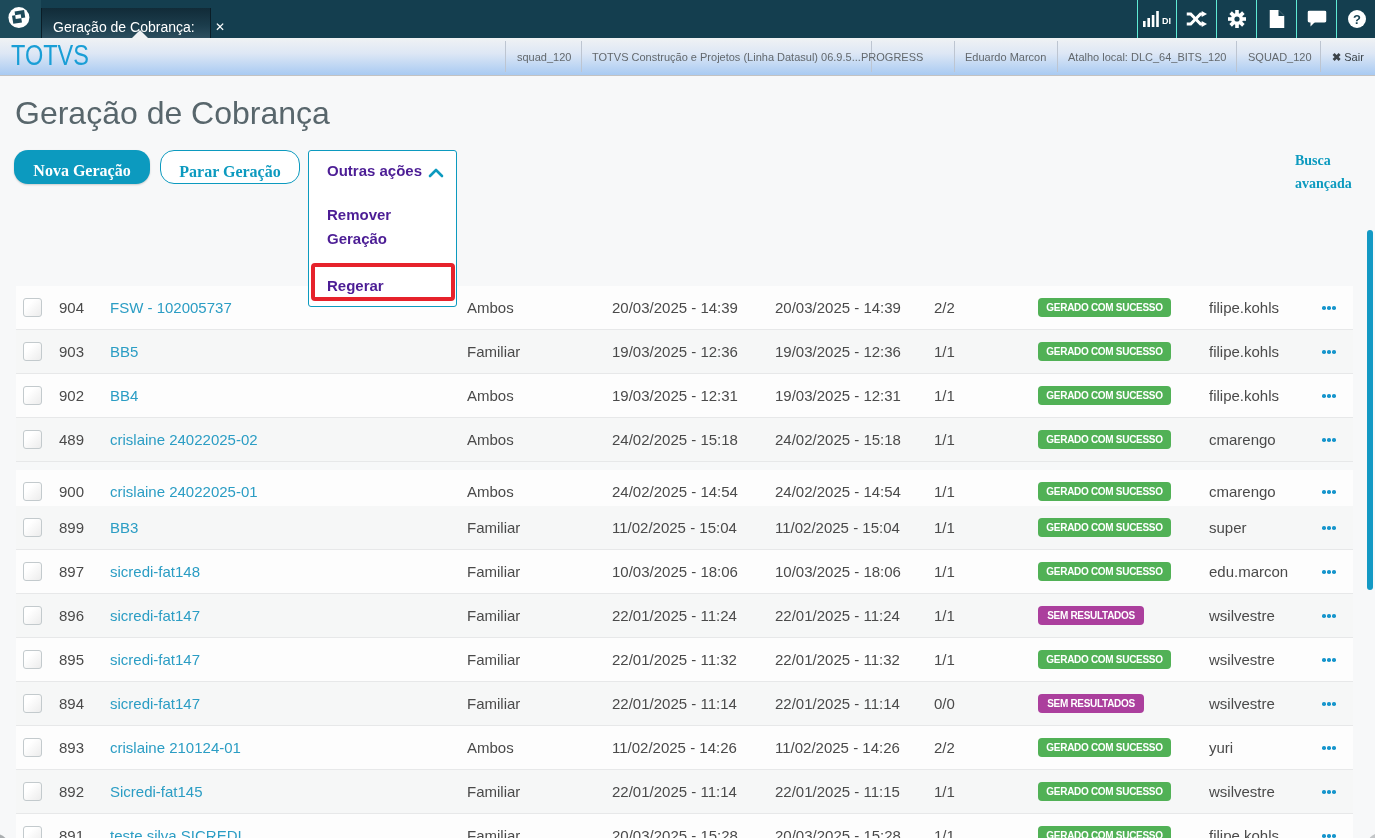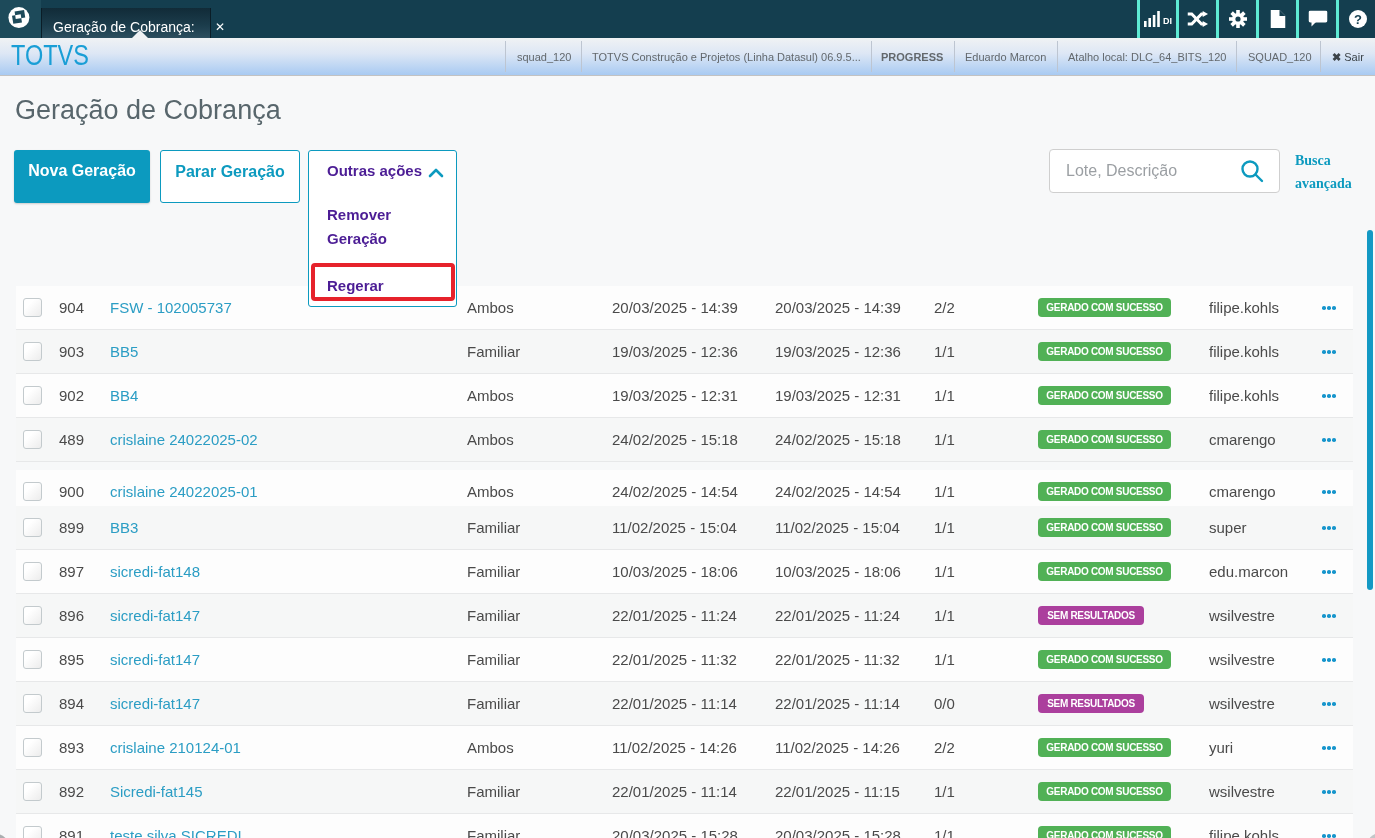--- a/index.html
+++ b/index.html
@@ -8,34 +8,34 @@
 
 
 #topbar { position:absolute; left:0; top:0; width:1375px; height:38px; background:#143e4f; }
 #logocell { position:absolute; left:0; top:0; width:41px; height:38px; background:#1d4a5a; }
 #tab { position:absolute; left:41px; top:0; width:170px; height:38px;
   background:linear-gradient(180deg,#112b38 0%,#1b3c4b 45%,#2a4c5c 75%,#436476 100%);
   border-left:1px solid #0a1d27; border-right:1px solid #0a1d27;margin-top:8px; }
 #tabtxt { position:absolute; left:11px; top:11px; font-size:14px; color:#fff; white-space:nowrap; width:160px; overflow:hidden; }
 #tabx { position:absolute; left:173px; top:12px; font-size:12px; color:#fff; }
 #notch { position:absolute; left:132px; top:30px; width:0; height:0; border-left:8px solid transparent; border-right:8px solid transparent; border-bottom:8px solid #f0f2f4; }
-.icell { position:absolute; top:0; width:40px; height:38px; border-left:3px solid #5eead4; color:#fff; }
+.icell { position:absolute; top:0; width:40px; height:38px; border-left:1px solid #5eead4; color:#fff; }
 .icell svg { position:absolute; left:50%; top:50%; transform:translate(-50%,-50%); }
 
 
 #bar2 { position:absolute; left:0; top:38px; width:1375px; height:38px;
   background:linear-gradient(180deg,#f0f2f4 0%,#dde7f5 42%,#a8caf2 100%);
   border-bottom:1px solid #c2c2c2; }
 #totvs { position:absolute; left:11px; top:1px; font-size:29px; letter-spacing:0px; color:#199ed6; transform:scaleX(0.81); transform-origin:left top; }
 .b2t { position:absolute; top:13px; font-size:11px; color:#63686c; white-space:nowrap; }
 .b2d { position:absolute; top:3px; width:1px; height:31px; background:#bdc5d1; }
 
 
-#h1 { position:absolute; left:15px; top:95px; font-size:27px; font-weight:normal; color:#58666c; }
-.btn { position:absolute; top:150px; height:53px; border-radius:3px; font-size:16px; font-weight:bold; text-align:center; line-height:41px; }
+#h1 { position:absolute; left:15px; top:95px; font-size:32px; font-weight:normal; color:#58666c; }
+.btn { position:absolute; top:150px; height:34px; border-radius:14px; font-size:16px; font-weight:bold; text-align:center; line-height:41px;font-family:Liberation Serif, serif; }
 #btn1 { left:14px; width:136px; background:#0c9abf; color:#fff; box-shadow:0 1px 2px rgba(0,0,0,0.18); }
 #btn2 { left:160px; width:140px; background:#fff; border:1px solid #0c9abf; color:#0c9abf; }
 #panel { position:absolute; left:308px; top:150px; width:149px; height:157px; background:#fff; border:1px solid #0c9abf; border-radius:3px; z-index:30; }
 .ptxt { position:absolute; left:18px; font-size:15px; font-weight:bold; color:#4c1d95; white-space:nowrap; }
 #redbox { position:absolute; left:311px; top:263px; width:144px; height:38px; border:4px solid #e6222b; border-radius:4px; z-index:40; }
 #search { position:absolute; left:1049px; top:149px; width:231px; height:44px; background:#fff; border:1px solid #cfcfcf; border-radius:4px; }
 #searchph { position:absolute; left:16px; top:12px; font-size:16px; color:#9b9fa3; }
 #busca { position:absolute; left:1295px; top:149px; font-size:14px; font-weight:bold; color:#0c9abf; line-height:23px;font-family:Liberation Serif, serif; }
 
 
@@ -130,42 +130,35 @@
     </div>
   </div>
 
   <div id="bar2">
     <div id="totvs">TOTVS</div>
     <div class="b2d" style="left:505px;"></div>
     <div class="b2t" style="left:517px;">squad_120</div>
     <div class="b2d" style="left:581px;"></div>
     <div class="b2t" style="left:592px;">TOTVS Construção e Projetos (Linha Datasul) 06.9.5...</div>
     <div class="b2d" style="left:871px;"></div>
-    <div class="b2t" style="left:881px;font-weight:bold;">PROGRESS</div>
+    <div class="b2t" style="left:861px;">PROGRESS</div>
     <div class="b2d" style="left:954px;"></div>
     <div class="b2t" style="left:965px;">Eduardo Marcon</div>
     <div class="b2d" style="left:1057px;"></div>
     <div class="b2t" style="left:1068px;">Atalho local: DLC_64_BITS_120</div>
     <div class="b2d" style="left:1236px;"></div>
     <div class="b2t" style="left:1248px;">SQUAD_120</div>
     <div class="b2d" style="left:1320px;"></div>
     <div class="b2t" style="left:1332px;color:#3c4348;"><b>✖</b> Sair</div>
   </div>
 
   <h1 id="h1">Geração de Cobrança</h1>
   <div id="btn1" class="btn">Nova Geração</div>
   <div id="btn2" class="btn">Parar Geração</div>
 
-  <div id="search">
-      <div id="searchph">Lote, Descrição</div>
-    <svg width="26" height="26" viewBox="0 0 26 26" style="position:absolute;left:190px;top:9px;">
-      <circle cx="10" cy="10" r="7.5" fill="none" stroke="#0c9abf" stroke-width="2.4"></circle>
-      <line x1="15.5" y1="15.5" x2="22" y2="22" stroke="#0c9abf" stroke-width="2.4" stroke-linecap="round"></line>
-    </svg>
-  </div>
   <div id="busca">Busca<br>avançada</div>
 
   <div id="tbl">
       <div class="row odd" style="top:44px;">
         <div class="cb"></div>
         <div class="c-lote">904</div>
         <div class="c-desc" style="">FSW - 102005737</div>
         <div class="c-tipo">Ambos</div>
         <div class="c-ini">20/03/2025 - 14:39</div>
         <div class="c-fim">20/03/2025 - 14:39</div>

